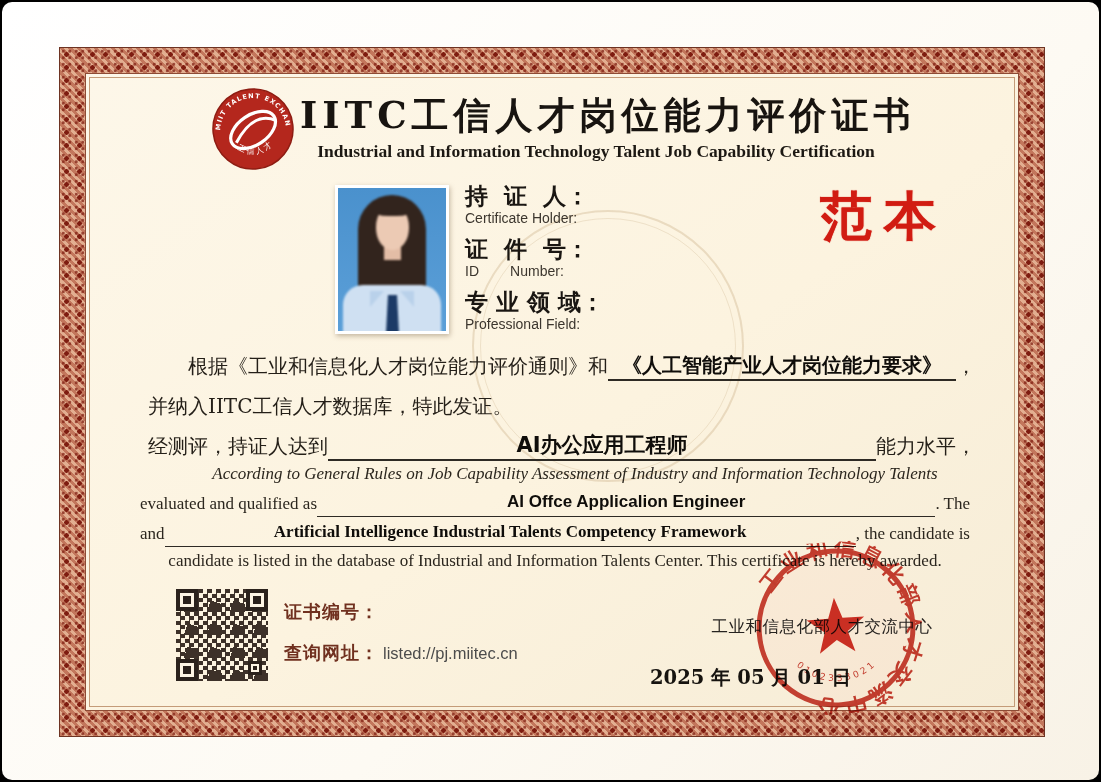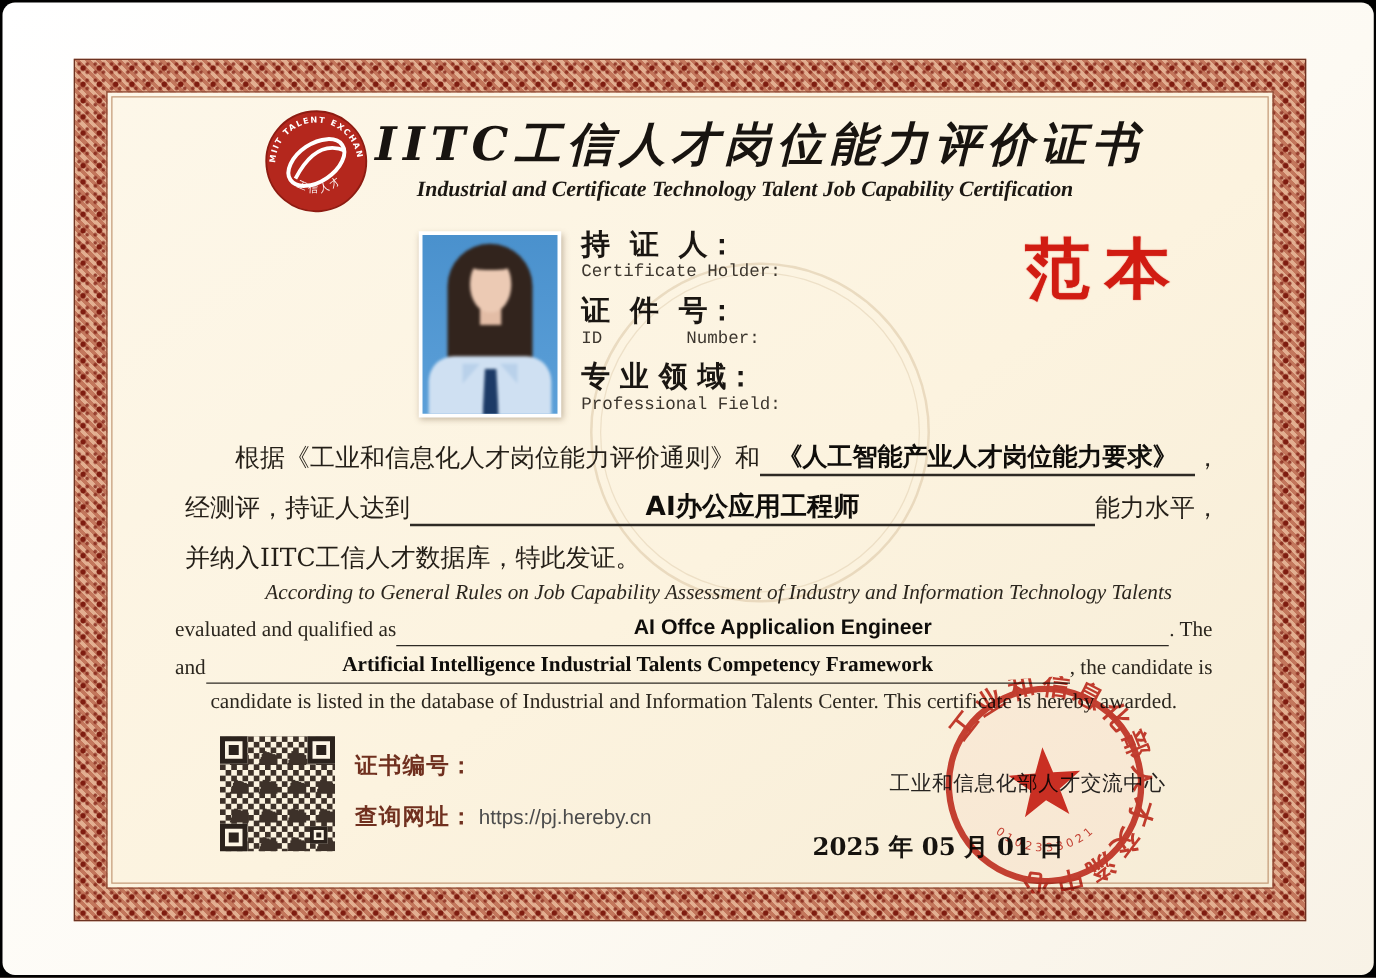--- a/index.html
+++ b/index.html
@@ -26,21 +26,21 @@
 
   
   .watermark { position:absolute; left:470px; top:208px; width:272px; height:272px;
                border:2px solid rgba(186,155,108,.28); border-radius:50%; }
   .watermark::before { content:""; position:absolute; inset:6px;
                border:1px solid rgba(186,155,108,.22); border-radius:50%; }
 
   
   .logo { position:absolute; left:209px; top:85px; width:84px; height:84px;
           transform:rotate(-6deg); }
-  .titles { position:absolute; left:298px; top:92px; width:592px; text-align:center;font-style:italic; }
+  .titles { position:absolute; left:298px; top:92px; width:592px; text-align:center; }
   .title-cn { font-family:"DejaVu Serif","Liberation Serif",serif; font-weight:700;
               font-size:37px; letter-spacing:5px; color:#181410; line-height:42px;
               white-space:nowrap; }
   .title-en { font-family:"Liberation Serif",serif; font-weight:700; font-size:17.5px;
               color:#1c1813; margin-top:5px; white-space:nowrap; }
 
   
   .sample { position:absolute; left:818px; top:172px; font-size:52px; font-weight:700;
             color:#d11c12; letter-spacing:12px; line-height:84px; white-space:nowrap;
             text-shadow:0 0 1px #d11c12; }
@@ -66,21 +66,21 @@
   .p-bangs { position:absolute; top:12px; left:34px; width:41px; height:16px;
              background:#32241d; border-radius:50% 50% 40% 40%; }
   .p-neck { position:absolute; top:58px; left:46px; width:17px; height:14px;
             background:#e3bda6; }
 
   
   .fields { position:absolute; left:463px; top:179px; }
   .field { margin-bottom:7px; }
   .f-label { font-family:"DejaVu Serif",serif; font-weight:700; font-size:23px;
              color:#1a1612; white-space:pre; line-height:29px; }
-  .f-sub { font-family:Liberation Mono, monospace; font-size:14px; color:#3c362e;
+  .f-sub { font-family:Liberation Sans, sans-serif; font-size:14px; color:#3c362e;
            white-space:pre; line-height:17px; }
 
   
   .body-cn { position:absolute; left:146px; top:349px; width:828px;
              font-family:"DejaVu Serif",serif; font-size:20px; color:#241f18; }
   .body-cn .row { display:flex; align-items:flex-end; margin-bottom:10px; min-height:30px; }
   .prefix,.suffix { white-space:pre; line-height:30px; }
   .indent { padding-left:40px; }
   .blank { flex:1; border-bottom:2px solid #2e2a24; text-align:center;
            font-weight:700; color:#0f0d0a; padding:0 2px; line-height:28px; }
@@ -143,21 +143,21 @@
     <ellipse cx="42" cy="43" rx="25" ry="15" fill="none" stroke="#ffffff" stroke-width="3.2" transform="rotate(-28 42 43)"></ellipse>
     <path d="M24,54 Q44,24 66,36" stroke="#ffffff" stroke-width="3" fill="none"></path>
     <path id="logoBot" d="M20,56 A28,28 0 0 0 64,56" fill="none"></path>
     <text font-size="8" fill="#ffffff" letter-spacing="2">
       <textPath href="#logoBot" startOffset="6">工信人才</textPath>
     </text>
   </svg>
 
   <div class="titles">
     <div class="title-cn">IITC工信人才岗位能力评价证书</div>
-    <div class="title-en">Industrial and Certificate Technology Talent Job Capability Certification</div>
+    <div class="title-en">Industrial and Information Technology Talent Job Capability Certification</div>
   </div>
 
   <div class="sample">范本</div>
 
   <div class="photo">
     <div class="photo-inner">
       <div class="person">
         <div class="p-hair"></div>
         <div class="p-shirt"></div>
         <div class="p-collar-l"></div>
@@ -185,26 +185,26 @@
     </div>
   </div>
 
   <div class="body-cn">
     <div class="row">
       <span class="prefix indent">根据《工业和信息化人才岗位能力评价通则》和</span>
       <span class="blank">《人工智能产业人才岗位能力要求》</span>
       <span class="suffix">，</span>
     </div>
     <div class="row">
+      <span class="prefix">并纳入IITC工信人才数据库，特此发证。</span>
+    </div>
+    <div class="row">
       <span class="prefix">经测评，持证人达到</span>
       <span class="blank blank-cn2">AI办公应用工程师</span>
       <span class="suffix">能力水平，</span>
-    </div>
-    <div class="row">
-      <span class="prefix">并纳入IITC工信人才数据库，特此发证。</span>
     </div>
   </div>
 
   <div class="body-en">
     <div class="row">
       <span class="plain italic indent">According to General Rules on Job Capability Assessment of Industry and Information Technology Talents</span>
     </div>
     <div class="row">
       <span class="plain">evaluated and qualified as </span>
       <span class="blank blank-en blank-en-sans">AI Offce Applicalion Engineer</span>
@@ -227,21 +227,21 @@
     <div class="finder f-br"></div>
   </div>
 
   <div class="meta">
     <div class="meta-row">
       <span class="meta-label">证书编号：</span>
       <span class="meta-value"></span>
     </div>
     <div class="meta-row">
       <span class="meta-label">查询网址：</span>
-      <span class="meta-value">https://pj.hereby.cn</span>
+      <span class="meta-value">listed://pj.miitec.cn</span>
     </div>
   </div>
 
   <div class="issuer">工业和信息化部人才交流中心</div>
   <div class="issue-date">2025 年 05 月 01 日</div>
 
   <svg class="seal" viewBox="0 0 170 170">
     <circle cx="85" cy="85" r="76" fill="rgba(255,70,50,0.03)" stroke="#c5352a" stroke-width="5"></circle>
     <path id="sealArc" d="M13,85 A72,72 0 1 1 157,85 A72,72 0 1 1 13,85" fill="none"></path>
     <text font-size="21" font-weight="bold" fill="#c23024" letter-spacing="4" transform="rotate(32 85 85)">

